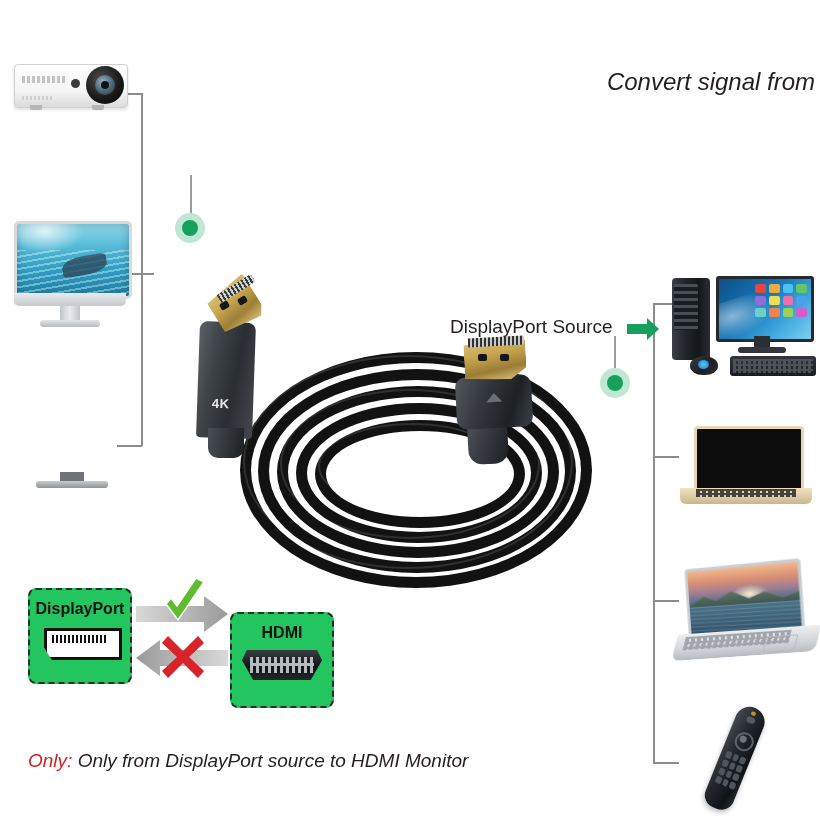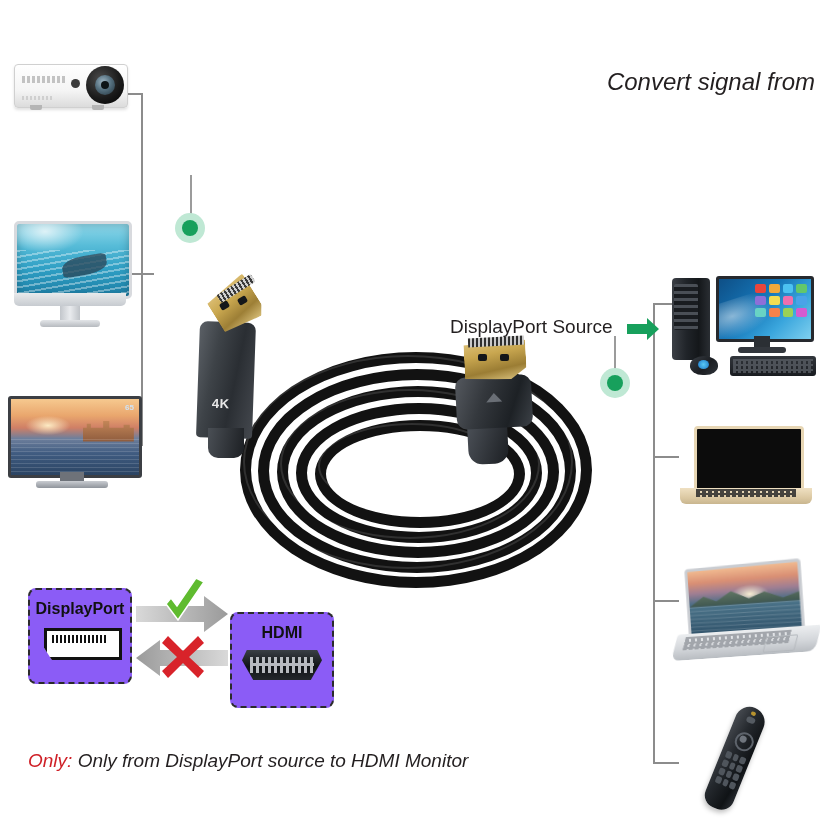--- a/index.html
+++ b/index.html
@@ -342,21 +342,21 @@
     border-left:8px solid transparent;border-right:8px solid transparent;
     border-bottom:9px solid #6a6f76;transform:rotate(-3deg);
   }
   .dp-tail{
     position:absolute;left:22px;top:86px;width:40px;height:42px;border-radius:0 0 14px 14px;
     background:linear-gradient(110deg,#4c5158,#1b1e22);transform:rotate(-3deg);
   }
 
   
   .box{
-    position:absolute;border:2px dashed #2b2b2b;border-radius:8px;background:#8b5cf6;
+    position:absolute;border:2px dashed #2b2b2b;border-radius:8px;background:#22c55e;
   }
   .box-label{
     position:absolute;width:100%;text-align:center;font-size:16px;font-weight:bold;color:#111;
   }
   .dp-port{
     position:absolute;left:14px;top:38px;width:72px;height:26px;
     background:#fff;border:3px solid #111;
     clip-path:polygon(0 0,100% 0,100% 100%,10% 100%,0 62%);
   }
   .dp-port-teeth{
@@ -416,26 +416,20 @@
       <div class="imac-sun"></div>
       <div class="imac-ripple"></div>
       <div class="imac-shark"></div>
     </div>
     <div class="imac-chin"></div>
     <div class="imac-neck"></div>
     <div class="imac-base"></div>
   </div>
 
   <div class="abs device" style="left:0px;top:388px;width:146px;height:106px;">
-    <div class="tv-screen">
-      <div class="tv-sun"></div>
-      <div class="tv-castle"></div>
-      <div class="tv-refl"></div>
-      <div class="tv-badge">65</div>
-    </div>
     <div class="tv-neck"></div>
     <div class="tv-base"></div>
   </div>
 
   <div class="abs device" style="left:668px;top:268px;width:150px;height:112px;">
     <div class="pc-tower"></div>
     <div class="pc-tower-v"></div>
     <div class="pc-mon">
       <div class="pc-swirl"></div>
       <div class="pc-icons">

